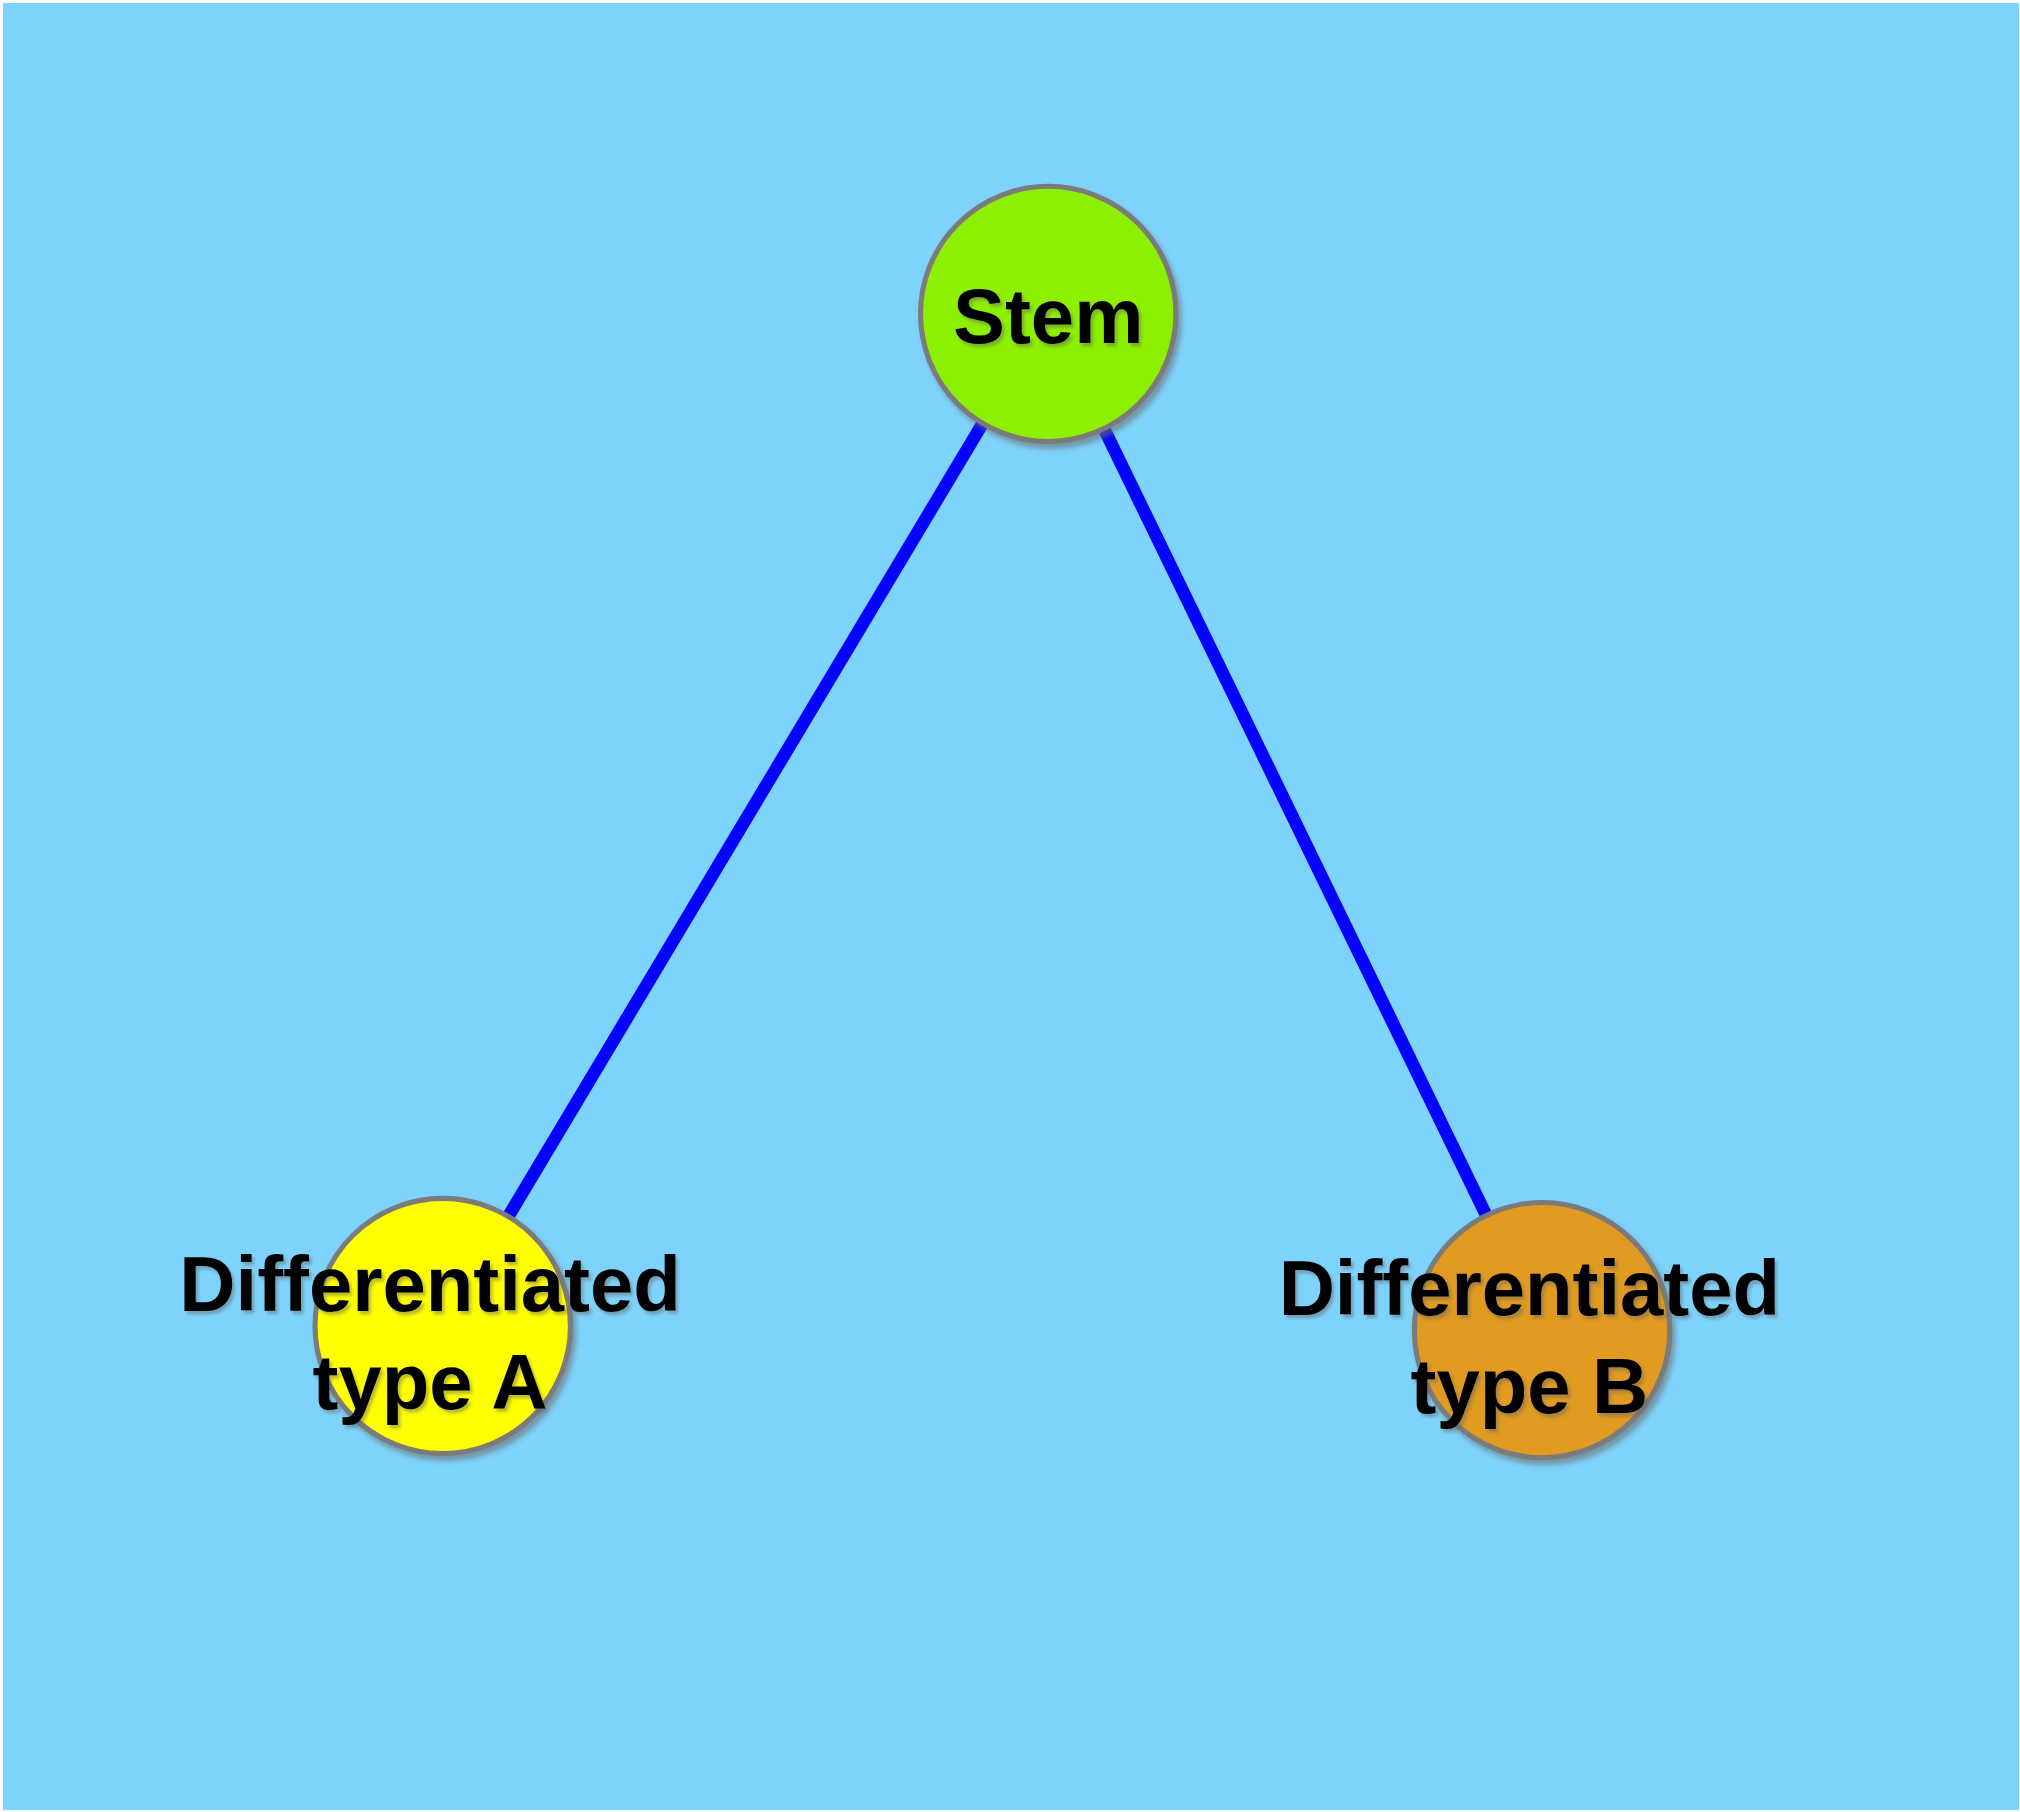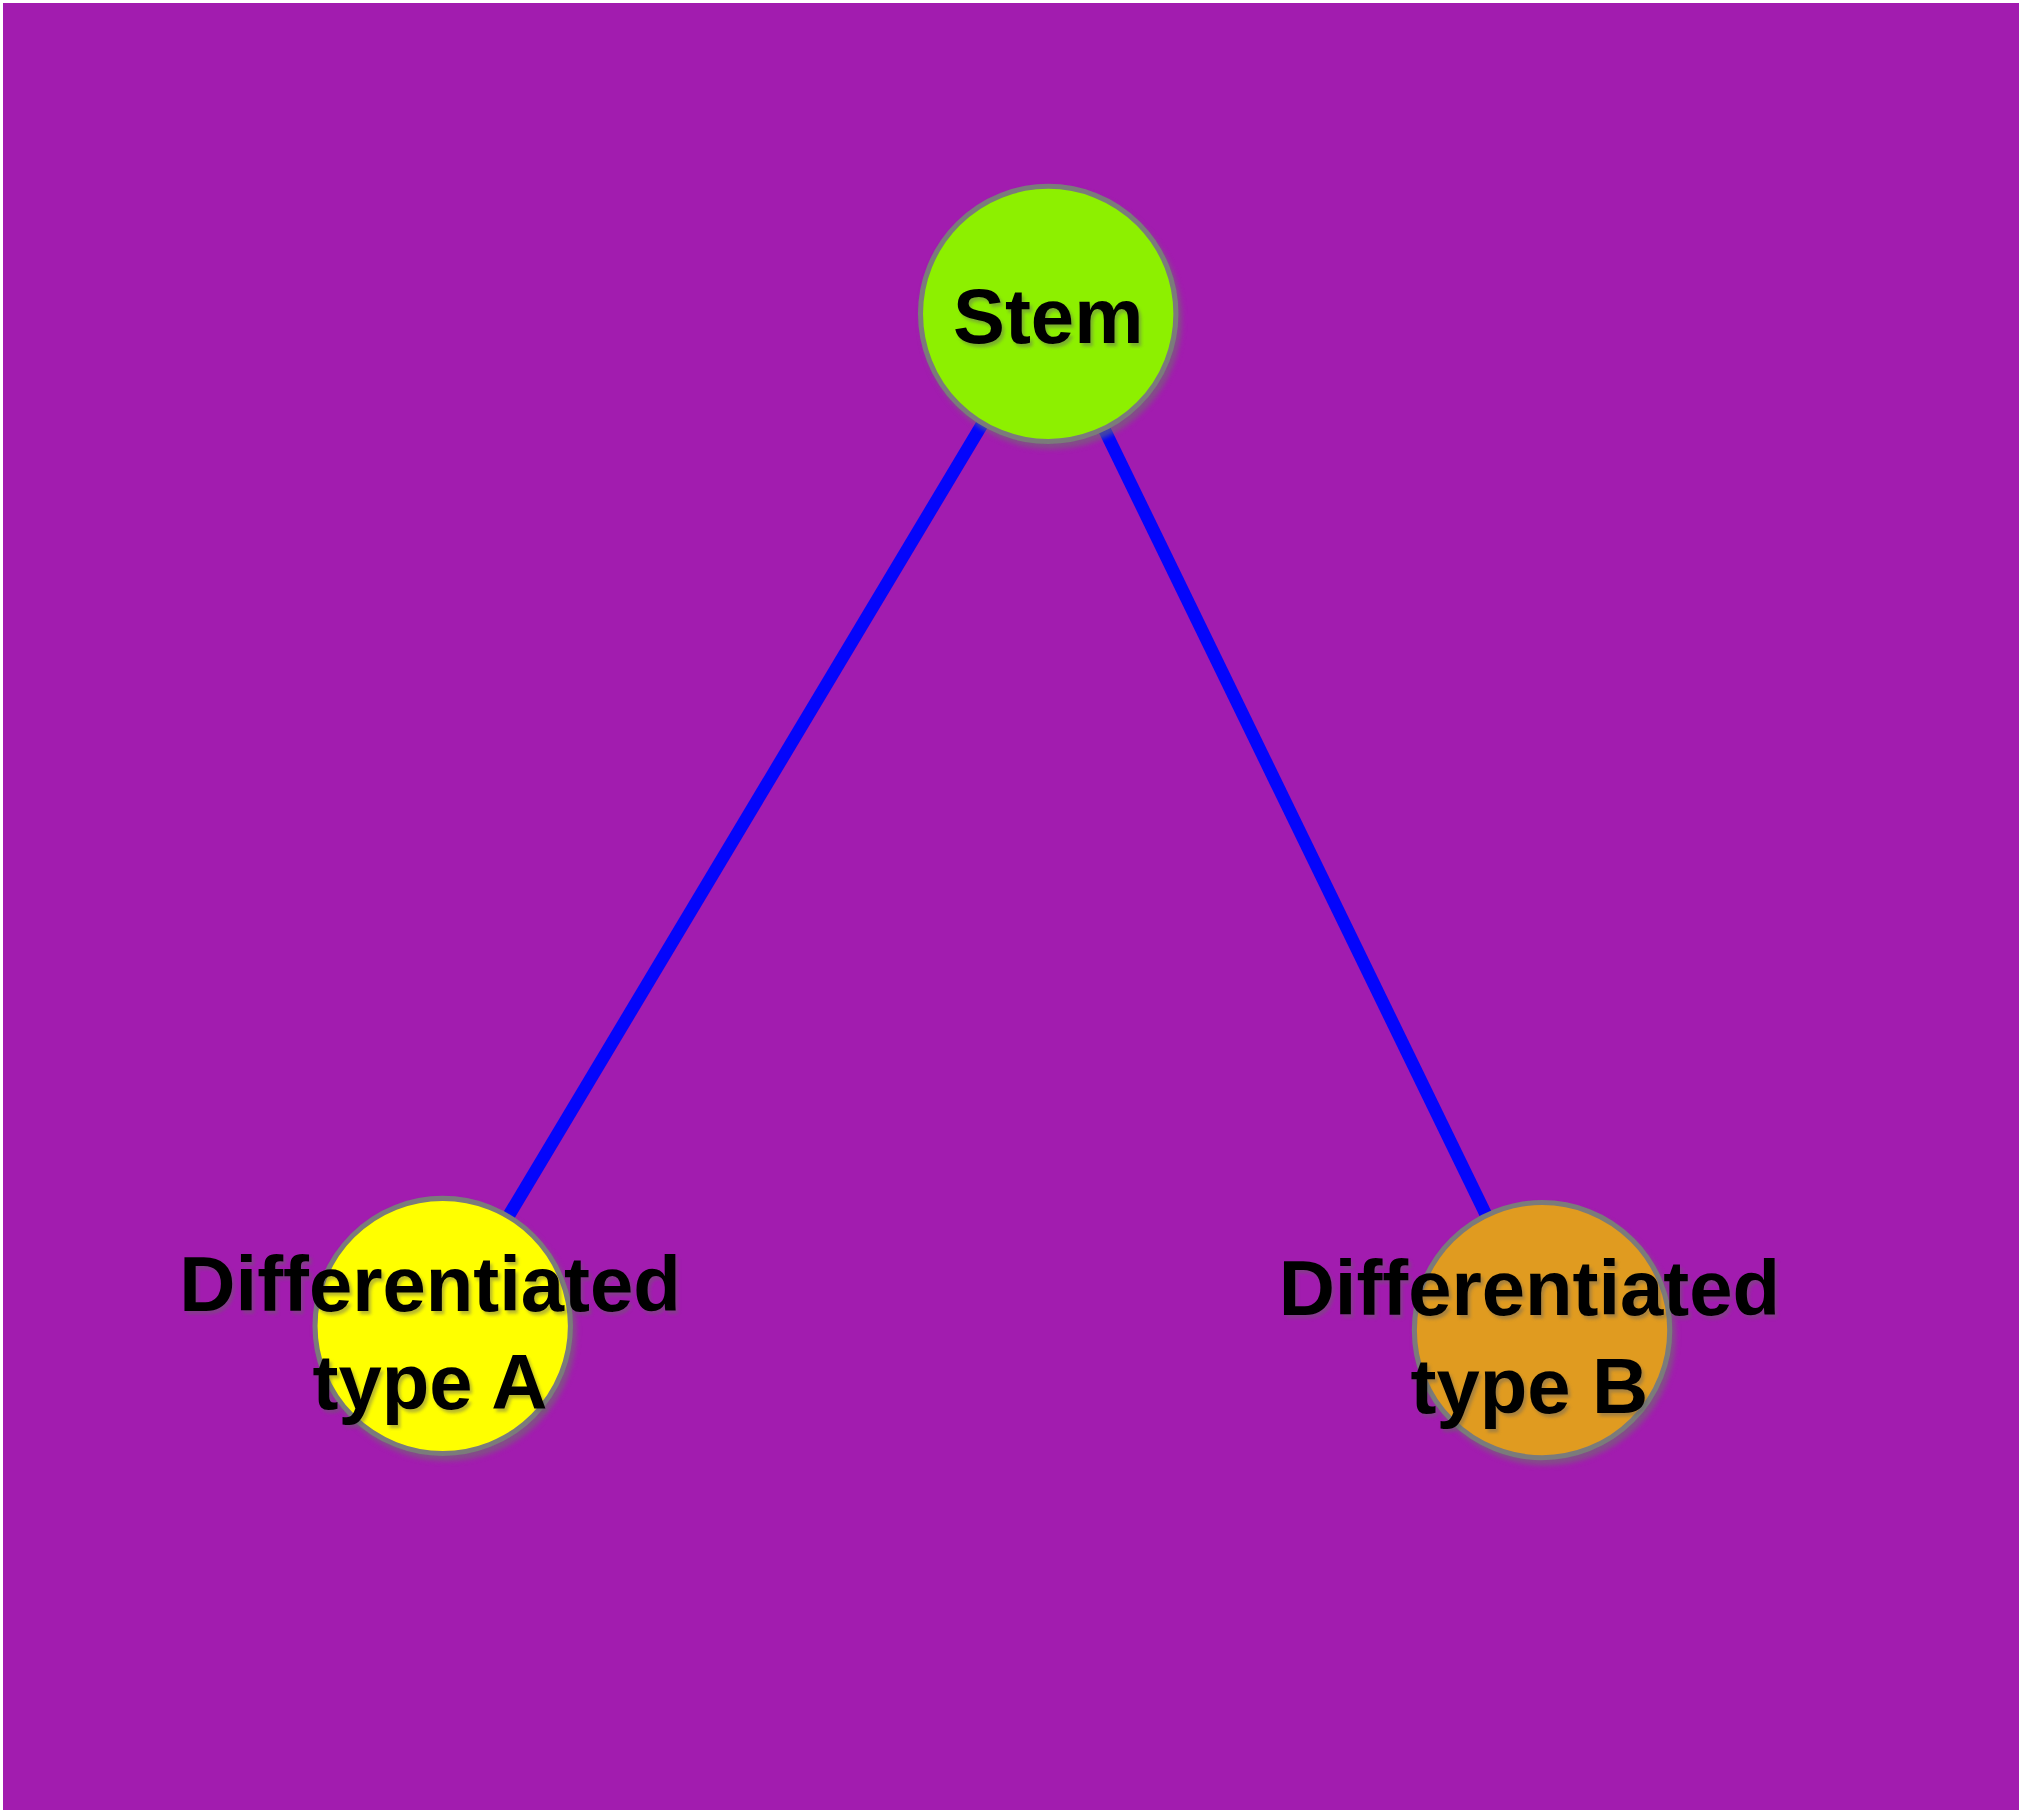--- a/index.html
+++ b/index.html
@@ -38,21 +38,21 @@
     font-weight: bold;
     font-size: 92px;
     text-anchor: middle;
     filter: drop-shadow(3px 4px 2px rgba(100,100,100,0.45));
   }
 </style>
 </head>
 <body>
 
 <div class="frame">
-  <div class="canvas" style="background: #a21caf;">
+  <div class="canvas" style="background: #7dd3fc;">
 
     <svg class="graph" viewBox="0 0 2384 2138" preserveAspectRatio="none">
 
       <line class="edge" x1="1236" y1="368" x2="520" y2="1566" stroke="#0404FC" stroke-width="15"></line>
       <line class="edge" x1="1236" y1="368" x2="1820" y2="1571" stroke="#0404FC" stroke-width="15"></line>
 
       <g>
         <circle class="node-circle" cx="1236" cy="368" r="151" fill="#8DF000" stroke="#7B7B7B" stroke-width="6"></circle>
         <text class="node-label" x="1236" y="403" fill="#000000">Stem</text>
       </g>

